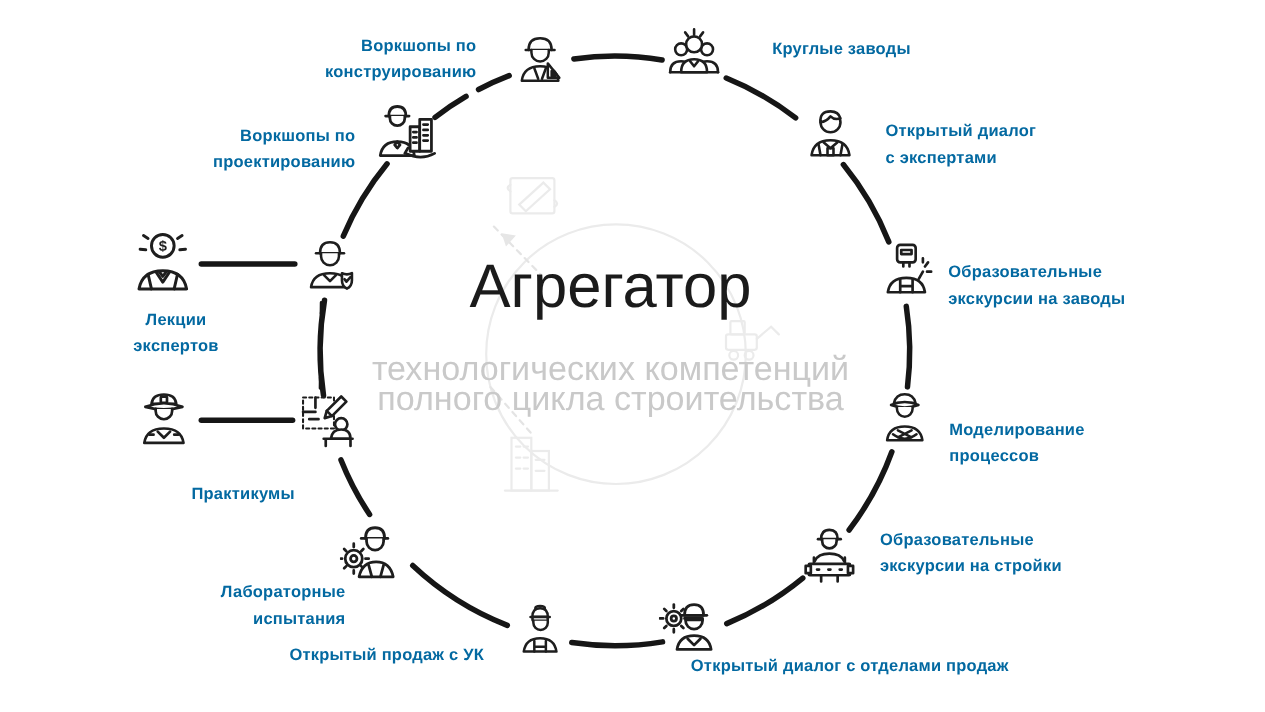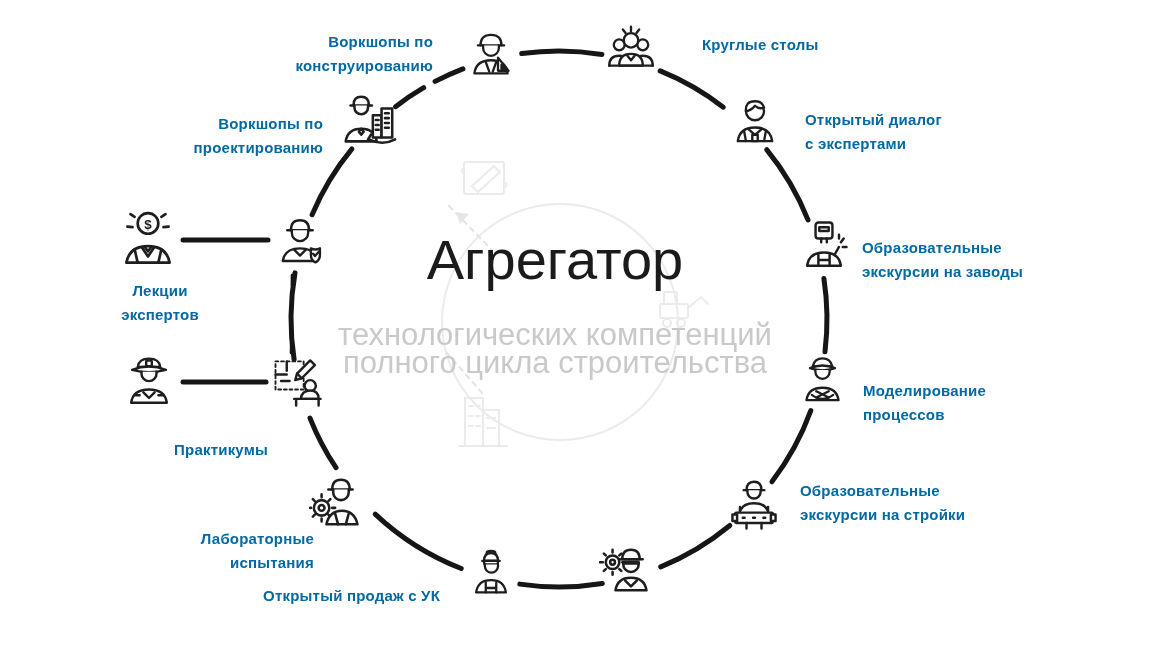--- a/index.html
+++ b/index.html
@@ -288,29 +288,30 @@
     <rect class="f" x="29" y="8" width="6" height="6" rx="1"></rect>
     <path class="f" d="M24 20 v2 a8 8 0 0 0 16 0 v-2"></path>
     <path class="f" d="M13 53 q2-14 19-14 q17 0 19 14 z"></path>
     <path d="M26 42 l6 6 6-6"></path>
         <path d="M18 45 h4 M42 45 h4"></path>
   </svg>
     </div>
 
   <div class="label l1">Воркшопы по
 конструированию</div>
-  <div class="label l2">Круглые столы</div>
+  <div class="label l2">Круглые заводы</div>
   <div class="label l3">Открытый диалог
 с экспертами</div>
   <div class="label l4">Образовательные
 экскурсии на заводы</div>
   <div class="label l5">Моделирование
 процессов</div>
   <div class="label l6">Образовательные
 экскурсии на стройки</div>
+  <div class="label l7">Открытый диалог с отделами продаж</div>
   <div class="label l8">Открытый продаж с УК</div>
   <div class="label l9">Лабораторные
 испытания</div>
   <div class="label l10">Практикумы</div>
   <div class="label l11">Лекции
 экспертов</div>
   <div class="label l12">Воркшопы по
 проектированию</div>
 
 </div>

